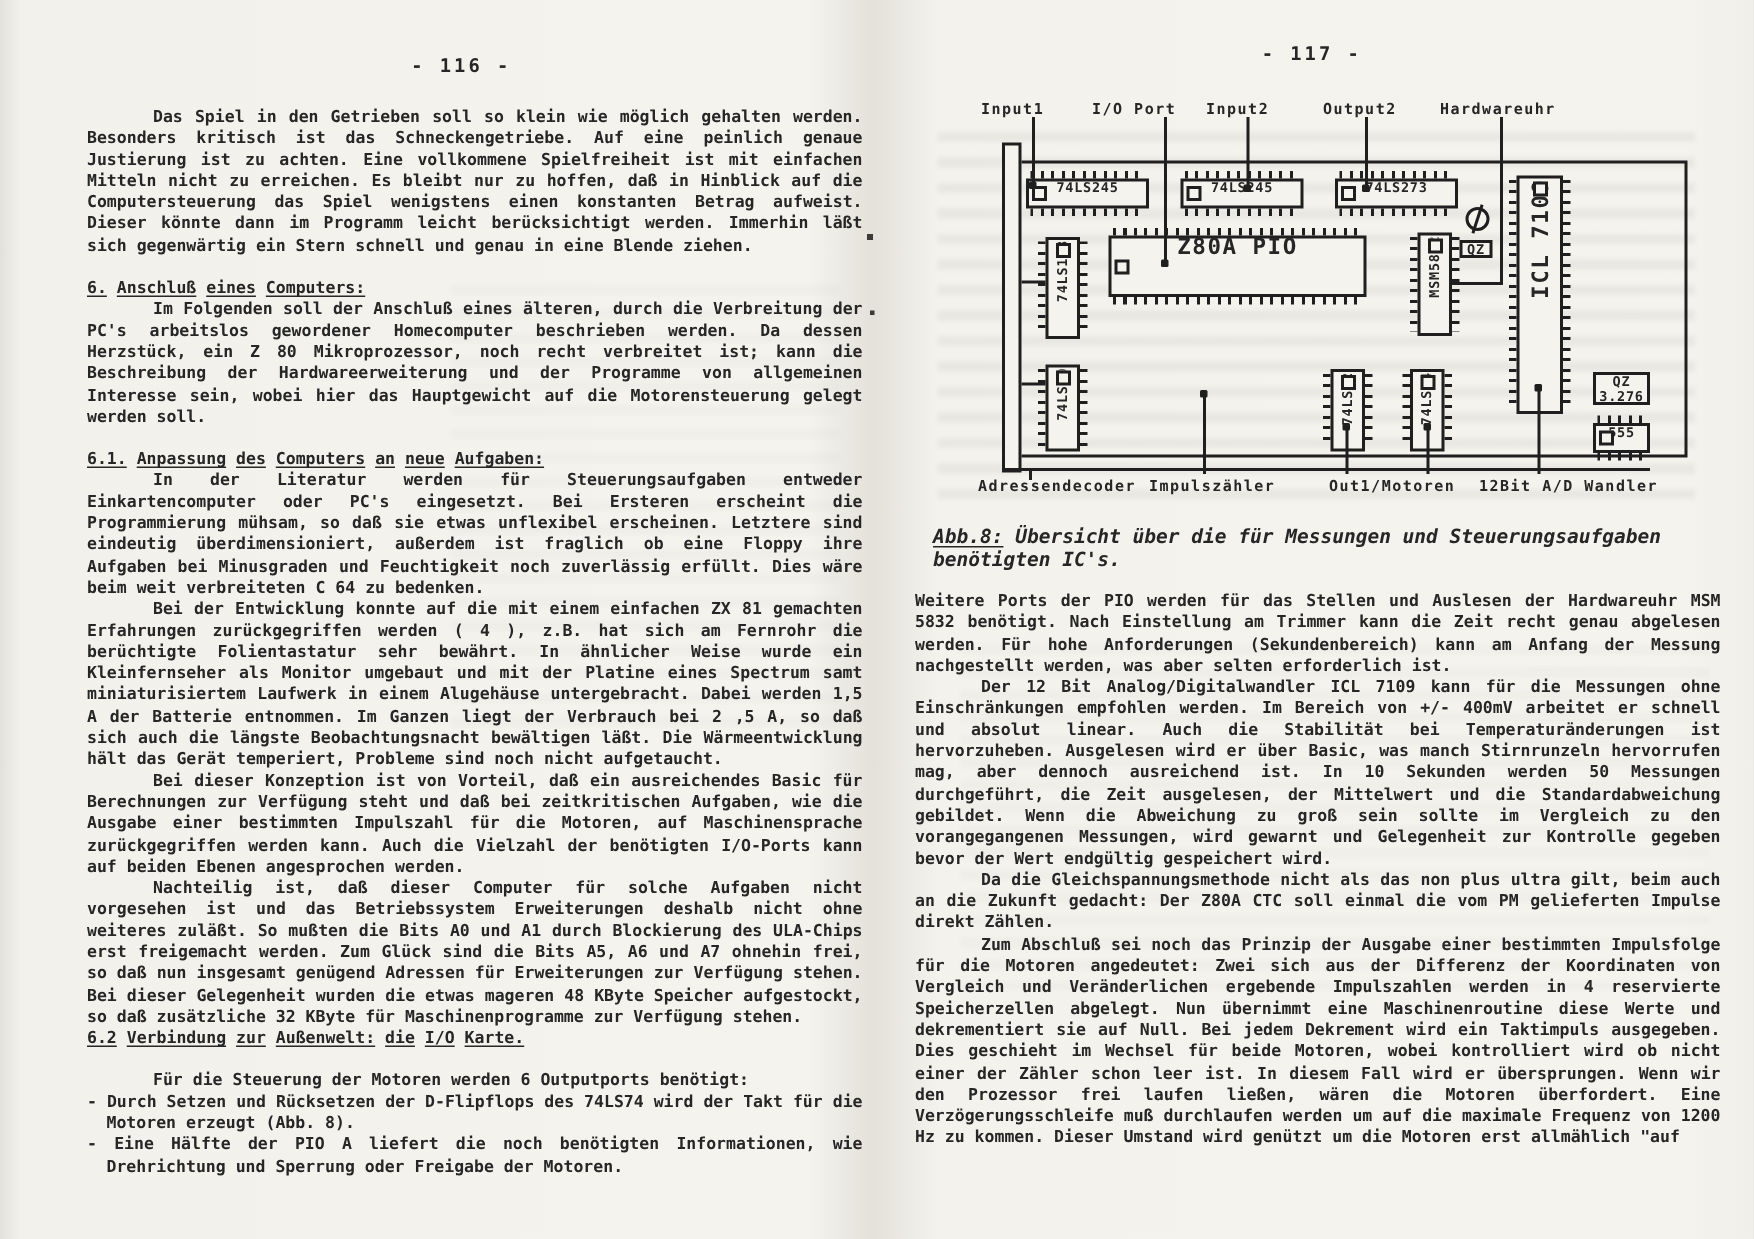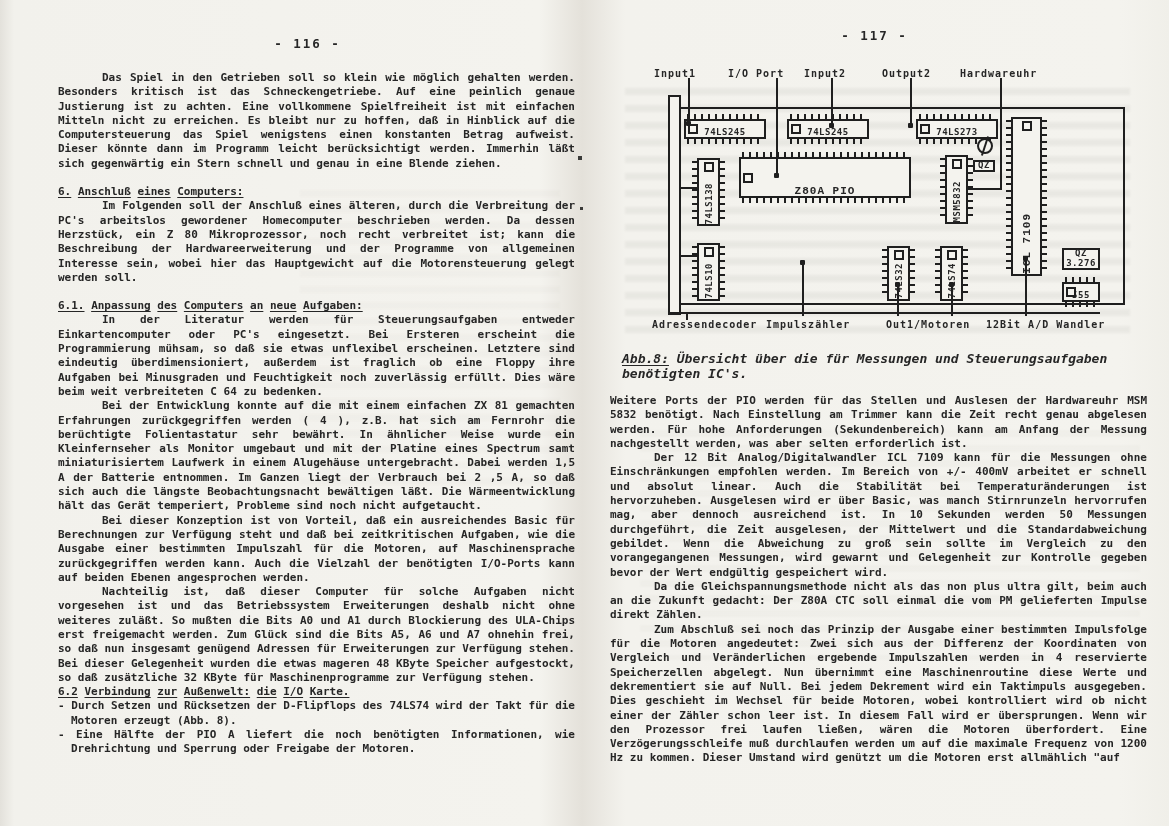--- a/index.html
+++ b/index.html
@@ -18,23 +18,23 @@
   .gap{margin-top:14px;}
   .ind{text-indent:44px;}
   .li{padding-left:13px;text-indent:-13px;}
   .u{text-decoration:underline;text-underline-offset:2px;}
   .fig-spacer{height:308px;}
   .caption{margin-left:22px;width:537px;font-size:13px;font-style:italic;font-weight:bold;margin-bottom:13px;}
   
   .figure{position:absolute;left:48px;top:40px;width:480px;height:274px;}
   .fig-box,.fig-bus,.chip{position:absolute;border:2px solid #1f1f1f;box-sizing:border-box;}
   .fig-bus{background:#f4f3ee;}
-  .chip{background:#f4f3ee;display:flex;align-items:flex-end;justify-content:center;z-index:2;}
+  .chip{background:#f4f3ee;display:flex;align-items:flex-start;justify-content:center;z-index:2;}
   .chip .lbl{font-weight:bold;font-size:9px;letter-spacing:0.5px;white-space:pre-line;text-align:center;line-height:10px;}
-  .chip.big .lbl{font-size:11px;letter-spacing:1px;font-family:Liberation Mono, monospace;}
+  .chip.big .lbl{font-size:15px;letter-spacing:1px;}
   .chip .vlbl{writing-mode:vertical-rl;transform:rotate(180deg);}
   .pins{position:absolute;}
   .pins.ph{left:1px;right:1px;height:5px;background:repeating-linear-gradient(90deg,#1f1f1f 0 2px,transparent 2px 7px);}
   .pins.ph.t{top:-7px;} .pins.ph.b{bottom:-7px;}
   .pins.pv{top:1px;bottom:1px;width:5px;background:repeating-linear-gradient(180deg,#1f1f1f 0 2px,transparent 2px 7px);}
   .pins.pv.l{left:-7px;} .pins.pv.r{right:-7px;}
   .notch-h{position:absolute;left:2px;top:50%;transform:translateY(-50%);width:6px;height:6px;border:2px solid #1f1f1f;background:#f4f3ee;}
   .notch-v{position:absolute;top:2px;left:50%;transform:translateX(-50%);width:6px;height:6px;border:2px solid #1f1f1f;background:#f4f3ee;}
   .fig-line{position:absolute;background:#1f1f1f;z-index:3;}
   .fig-dot{position:absolute;width:5px;height:5px;background:#1f1f1f;border-radius:1px;z-index:4;}
@@ -67,20 +67,21 @@
     <div class="textcol">
         <div class="blk p ind">Das Spiel in den Getrieben soll so klein wie möglich gehalten werden. Besonders kritisch ist das Schneckengetriebe. Auf eine peinlich genaue Justierung ist zu achten. Eine vollkommene Spielfreiheit ist mit einfachen Mitteln nicht zu erreichen. Es bleibt nur zu hoffen, daß in Hinblick auf die Computersteuerung das Spiel wenigstens einen konstanten Betrag aufweist. Dieser könnte dann im Programm leicht berücksichtigt werden. Immerhin läßt sich gegenwärtig ein Stern schnell und genau in eine Blende ziehen.</div>
         <div class="blk h gap"><span class="u">6.</span> <span class="u">Anschluß</span> <span class="u">eines</span> <span class="u">Computers:</span></div>
         <div class="blk p ind">Im Folgenden soll der Anschluß eines älteren, durch die Verbreitung der PC's arbeitslos gewordener Homecomputer beschrieben werden. Da dessen Herzstück, ein Z 80 Mikroprozessor, noch recht verbreitet ist; kann die Beschreibung der Hardwareerweiterung und der Programme von allgemeinen Interesse sein, wobei hier das Hauptgewicht auf die Motorensteuerung gelegt werden soll.</div>
         <div class="blk h gap"><span class="u">6.1.</span> <span class="u">Anpassung</span> <span class="u">des</span> <span class="u">Computers</span> <span class="u">an</span> <span class="u">neue</span> <span class="u">Aufgaben:</span></div>
         <div class="blk p ind">In der Literatur werden für Steuerungsaufgaben entweder Einkartencomputer oder PC's eingesetzt. Bei Ersteren erscheint die Programmierung mühsam, so daß sie etwas unflexibel erscheinen. Letztere sind eindeutig überdimensioniert, außerdem ist fraglich ob eine Floppy ihre Aufgaben bei Minusgraden und Feuchtigkeit noch zuverlässig erfüllt. Dies wäre beim weit verbreiteten C 64 zu bedenken.</div>
         <div class="blk p ind">Bei der Entwicklung konnte auf die mit einem einfachen ZX 81 gemachten Erfahrungen zurückgegriffen werden ( 4 ), z.B. hat sich am Fernrohr die berüchtigte Folientastatur sehr bewährt. In ähnlicher Weise wurde ein Kleinfernseher als Monitor umgebaut und mit der Platine eines Spectrum samt miniaturisiertem Laufwerk in einem Alugehäuse untergebracht. Dabei werden 1,5 A der Batterie entnommen. Im Ganzen liegt der Verbrauch bei 2 ,5 A, so daß sich auch die längste Beobachtungsnacht bewältigen läßt. Die Wärmeentwicklung hält das Gerät temperiert, Probleme sind noch nicht aufgetaucht.</div>
         <div class="blk p ind">Bei dieser Konzeption ist von Vorteil, daß ein ausreichendes Basic für Berechnungen zur Verfügung steht und daß bei zeitkritischen Aufgaben, wie die Ausgabe einer bestimmten Impulszahl für die Motoren, auf Maschinensprache zurückgegriffen werden kann. Auch die Vielzahl der benötigten I/O-Ports kann auf beiden Ebenen angesprochen werden.</div>
         <div class="blk p ind">Nachteilig ist, daß dieser Computer für solche Aufgaben nicht vorgesehen ist und das Betriebssystem Erweiterungen deshalb nicht ohne weiteres zuläßt. So mußten die Bits A0 und A1 durch Blockierung des ULA-Chips erst freigemacht werden. Zum Glück sind die Bits A5, A6 und A7 ohnehin frei, so daß nun insgesamt genügend Adressen für Erweiterungen zur Verfügung stehen. Bei dieser Gelegenheit wurden die etwas mageren 48 KByte Speicher aufgestockt, so daß zusätzliche 32 KByte für Maschinenprogramme zur Verfügung stehen.</div>
         <div class="blk h"><span class="u">6.2</span> <span class="u">Verbindung</span> <span class="u">zur</span> <span class="u">Außenwelt:</span> <span class="u">die</span> <span class="u">I/O</span> <span class="u">Karte.</span></div>
+        <div class="blk p gap ind">Für die Steuerung der Motoren werden 6 Outputports benötigt:</div>
         <div class="blk li">- Durch Setzen und Rücksetzen der D-Flipflops des 74LS74 wird der Takt für die Motoren erzeugt (Abb. 8).</div>
         <div class="blk li">- Eine Hälfte der PIO A liefert die noch benötigten Informationen, wie Drehrichtung und Sperrung oder Freigabe der Motoren.</div>
       </div>
   </div>
 
   <div class="page page-right">
     <div class="pagenum">- 117 -</div>
     <div class="figure">
         <div class="fig-box" style="left: 30px; top: 47px; width: 447px; height: 198px;"></div>
         <div class="fig-bus" style="left: 20px; top: 35px; width: 13px; height: 220px;"></div>
@@ -89,21 +90,21 @@
           <div class="pins ph t"></div>
           <div class="pins ph b"></div>
           <div class="notch-h"></div>
         </div>
         <div class="chip" style="left: 139px; top: 59px; width: 82px; height: 20px;">
           <span class="lbl">74LS245</span>
           <div class="pins ph t"></div>
           <div class="pins ph b"></div>
           <div class="notch-h"></div>
         </div>
-        <div class="chip" style="left: 242px; top: 59px; width: 82px; height: 20px; margin-left: 26px;">
+        <div class="chip" style="left: 242px; top: 59px; width: 82px; height: 20px;">
           <span class="lbl">74LS273</span>
           <div class="pins ph t"></div>
           <div class="pins ph b"></div>
           <div class="notch-h"></div>
         </div>
         <div class="chip big" style="left: 91px; top: 97px; width: 172px; height: 41px;">
           <span class="lbl">Z80A PIO</span>
           <div class="pins ph t"></div>
           <div class="pins ph b"></div>
           <div class="notch-h"></div>

